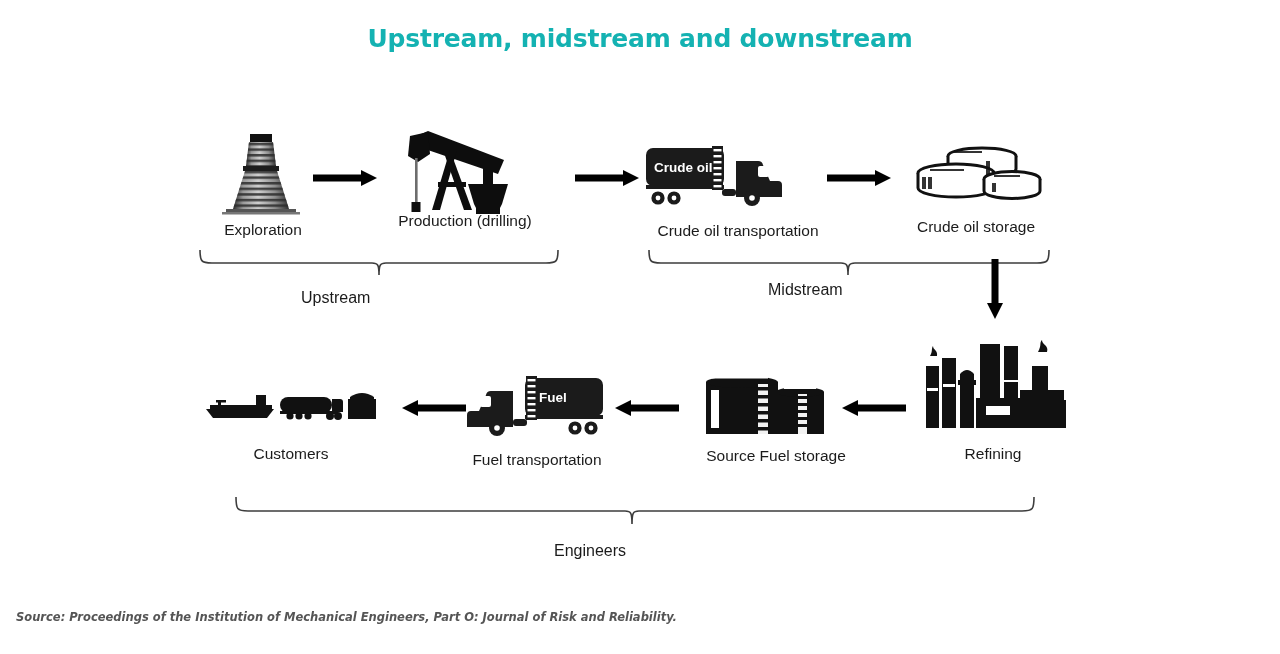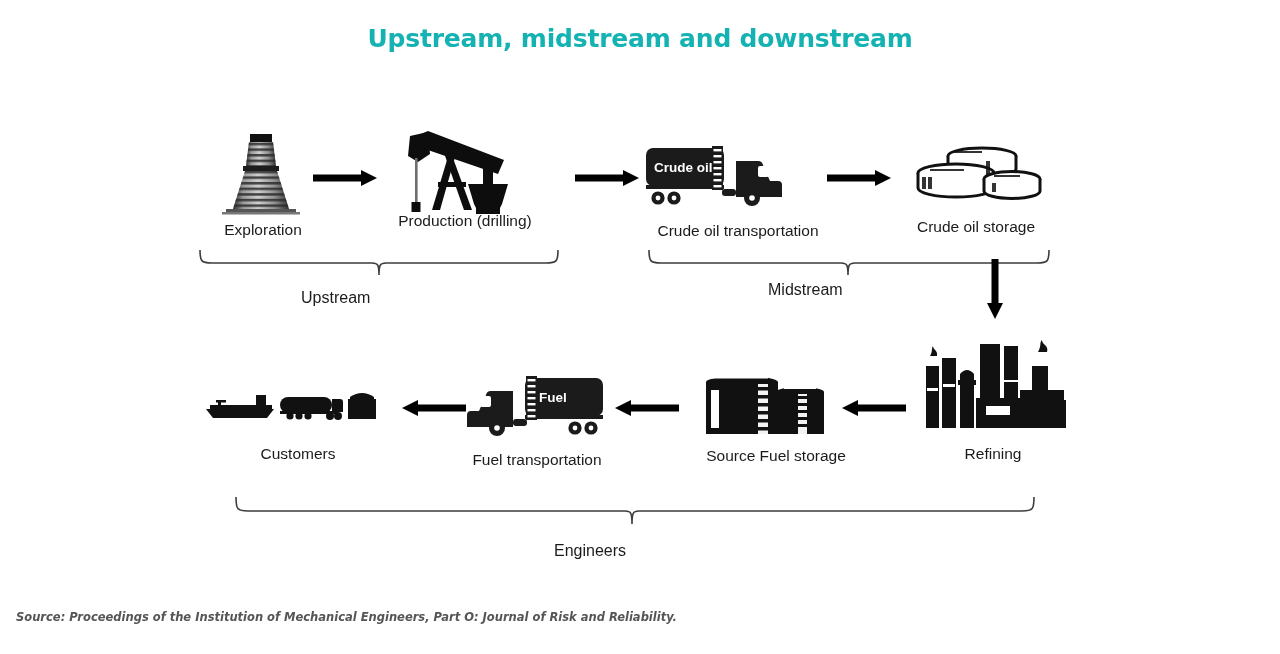--- a/index.html
+++ b/index.html
@@ -364,21 +364,21 @@
           <circle cx="97" cy="35" r="3.6"></circle>
         <circle cx="106" cy="35" r="3.6"></circle>
         <circle cx="128" cy="35" r="4"></circle>
           <circle cx="136" cy="35" r="4"></circle>
 
         <path d="M148 16 q12 -8 24 0 v2 h-24 z"></path>
         <rect x="146" y="18" width="28" height="20"></rect>
       </g>
     </svg>
   </div>
-  <div class="node-label" style="left:220px; top:445px; width:156px;">Customers</div>
+  <div class="node-label" style="left:213px; top:445px; width:156px;">Customers</div>
 
   <div class="bracket" style="left:232px; top:495px; width:806px; height:40px;">
     <svg viewBox="0 0 806 40" xmlns="http://www.w3.org/2000/svg">
       <path d="M4 2 C4 14, 5 16, 16 16 L393 16 C399 16, 400 18, 400 29
                C400 18, 401 16, 407 16 L790 16 C801 16, 802 14, 802 2" fill="none" stroke="#3d3d3d" stroke-width="1.6"></path>
     </svg>
   </div>
   <div class="stage-label" style="left:554px; top:542px; width:166px;">Engineers</div>
 
   <div class="source">Source: Proceedings of the Institution of Mechanical Engineers, Part O: Journal of Risk and Reliability.</div>

